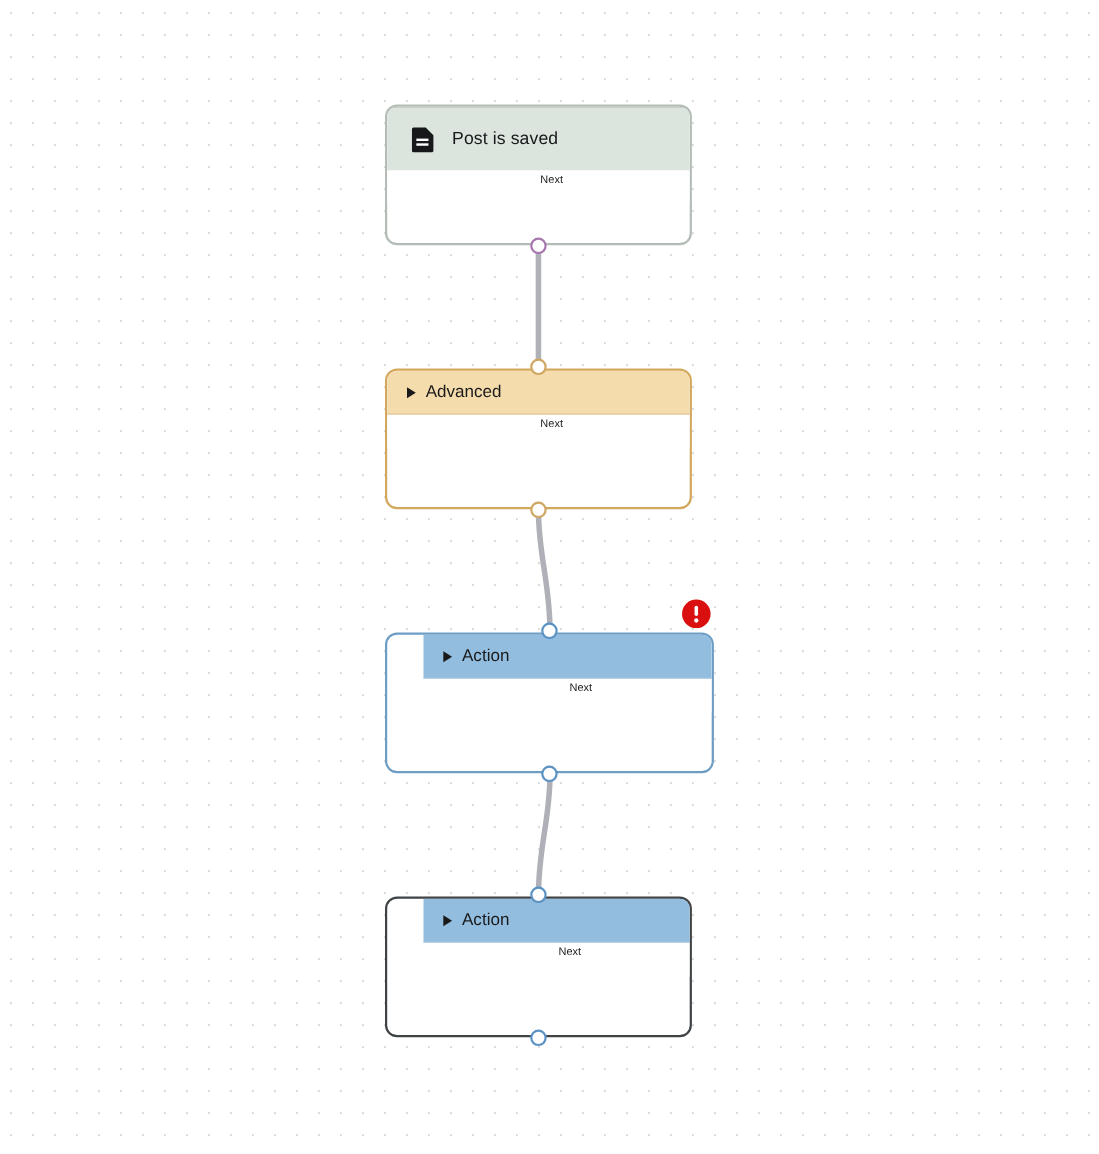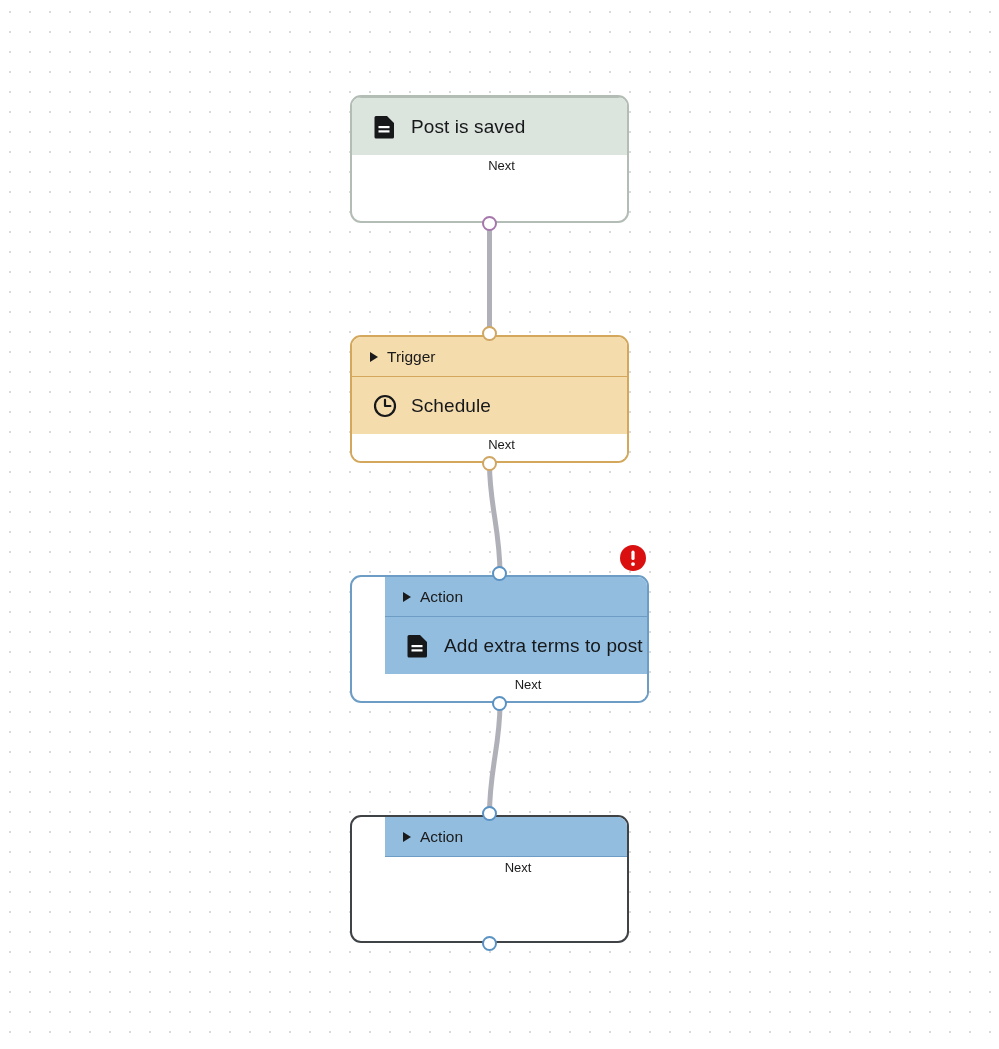--- a/index.html
+++ b/index.html
@@ -78,36 +78,36 @@
     width: 25px;
     height: 25px;
     flex: 0 0 auto;
     margin-right: 14px;
     display: flex;
     align-items: center;
     justify-content: center;
   }
   .node-icon svg { display: block; }
   .node-title {
-    font-size: 19px;
+    font-size: 16px;
     color: #16181a;
     letter-spacing: 0.1px;
     white-space: nowrap;
   }
   .node-footer {
     height: 31px;
     background: #ffffff;
     display: flex;
     align-items: flex-start;
     justify-content: center;
     padding-top: 3px;
     box-sizing: border-box;
   }
   .node-footer-label {
-    font-size: 13px;
+    font-size: 10px;
     color: #1a1a1a;
     margin-left: 24px;
   }
 
   
   .node.trigger        { border-color: #b3bdb6; }
   .node.trigger  .node-header,
   .node.trigger  .node-body   { background: #dce4de; }
   .node.trigger  .node-divider{ background: #b3bdb6; }
 
@@ -178,55 +178,36 @@
     </div>
     <div class="node-footer">
       <span class="node-footer-label">Next</span>
     </div>
   </div>
   <div class="handle purple" style="left:482px; top:216px;"></div>
 
   <div class="node advanced" style="left:350px; top:335px; width:279px; height:128px;">
     <div class="node-header">
       <span class="disclosure"></span>
-      <span>Trigger</span>
-    </div>
-    <div class="node-divider"></div>
-    <div class="node-body">
-      <span class="node-icon">
-        <svg width="24" height="24" viewBox="0 0 24 24" aria-hidden="true">
-          <circle cx="12" cy="12" r="10" fill="none" stroke="#16181a" stroke-width="2.2"></circle>
-          <path d="M12 5.8 V12 H17.4" fill="none" stroke="#16181a" stroke-width="2.2" stroke-linecap="round" stroke-linejoin="round"></path>
-        </svg>
-      </span>
-      <span class="node-title">Schedule</span>
-    </div>
+      <span>Advanced</span>
+    </div>
+    <div class="node-divider"></div>
     <div class="node-footer">
       <span class="node-footer-label">Next</span>
     </div>
   </div>
   <div class="handle tan" style="left:482px; top:326px;"></div>
   <div class="handle tan" style="left:482px; top:456px;"></div>
 
   <div class="node action" style="left:350px; top:575px; width:299px; height:128px;">
     <div class="node-header">
       <span class="disclosure"></span>
       <span>Action</span>
     </div>
     <div class="node-divider"></div>
-    <div class="node-body">
-      <span class="node-icon">
-        <svg width="22" height="24" viewBox="0 0 22 24" aria-hidden="true">
-          <path d="M2 1 H13 L20 8 V22 A1.5 1.5 0 0 1 18.5 23.5 H2 A1.5 1.5 0 0 1 0.5 22 V2.5 A1.5 1.5 0 0 1 2 1 Z" fill="#16181a"></path>
-          <rect x="4.5" y="11" width="11" height="2.2" fill="#ffffff"></rect>
-          <rect x="4.5" y="15.3" width="11" height="2.2" fill="#ffffff"></rect>
-        </svg>
-      </span>
-      <span class="node-title">Add extra terms to post</span>
-    </div>
     <div class="node-footer">
       <span class="node-footer-label">Next</span>
     </div>
   </div>
   <div class="handle blue" style="left:492px; top:566px;"></div>
   <div class="handle blue" style="left:492px; top:696px;"></div>
 
   <div class="error-badge" style="left:620px; top:545px;">
     <svg width="26" height="26" viewBox="0 0 26 26" aria-hidden="true">
       <rect x="11.4" y="5.6" width="3.2" height="9.4" rx="1.6" fill="#ffffff"></rect>

